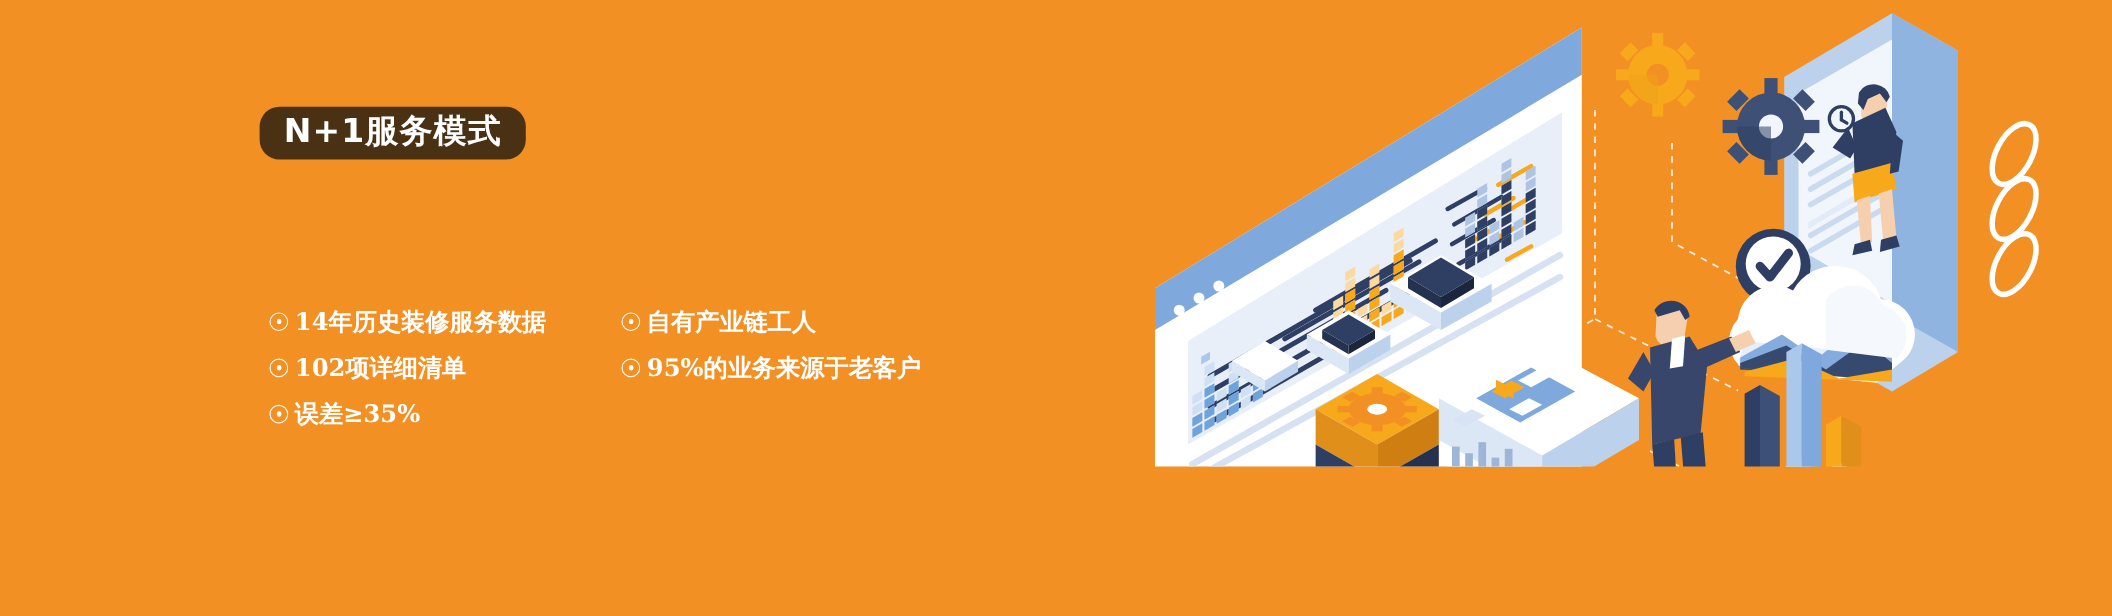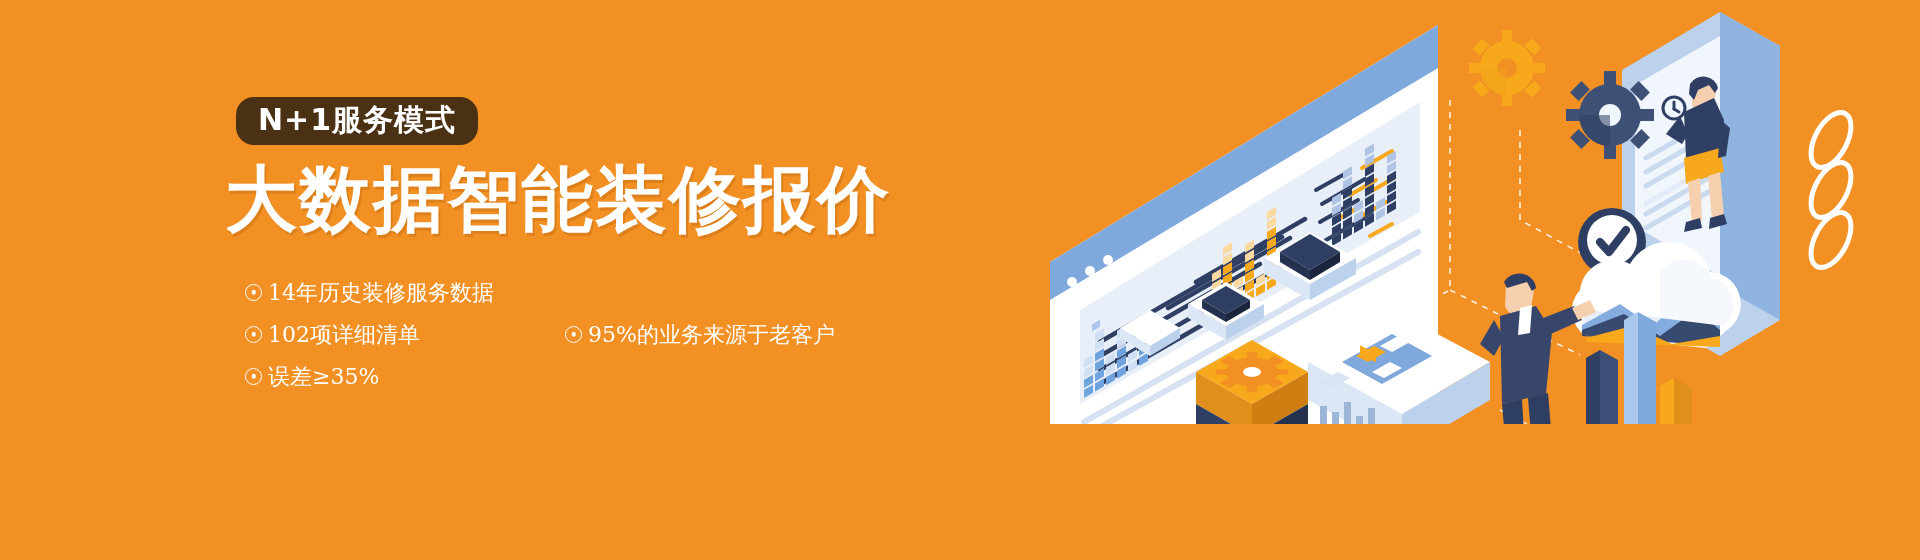--- a/index.html
+++ b/index.html
@@ -36,20 +36,21 @@
     font-family:"DejaVu Sans","Liberation Sans",sans-serif;
     font-size:72px;font-weight:bold;
     letter-spacing:2px;
     line-height:1;
     white-space:nowrap;
     text-shadow:2px 3px 0 rgba(190,104,14,0.40);
   }
   #bullets{
     position:absolute;left:245px;top:272px;
     width:640px;
+    font-weight:bold;
   }
   .brow{display:flex;}
   .bcol{width:320px;}
   .bullet{
     color:#ffffff;
     font-family:"DejaVu Serif","Liberation Serif",serif;
     font-size:22px;
     line-height:42px;
     white-space:nowrap;
   }
@@ -76,28 +77,32 @@
 </style>
 </head>
 <body>
 
 <div id="banner">
 
   <div id="copy">
 
     <div id="badge">N+1服务模式</div>
 
-    <div id="headline">大数据智能装修报价</div>
 
     <div id="bullets">
 
       <div class="brow">
         <div class="bcol">
           <div class="bullet">
             <span class="dot"></span><span>14年历史装修服务数据</span>
+          </div>
+        </div>
+        <div class="bcol">
+          <div class="bullet">
+            <span class="dot"></span><span>自有产业链工人</span>
           </div>
         </div>
       </div>
 
       <div class="brow">
         <div class="bcol">
           <div class="bullet">
             <span class="dot"></span><span>102项详细清单</span>
           </div>
         </div>

